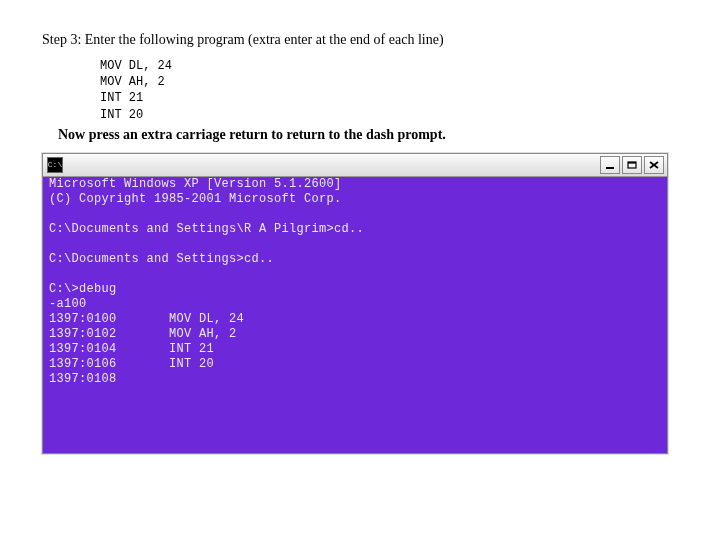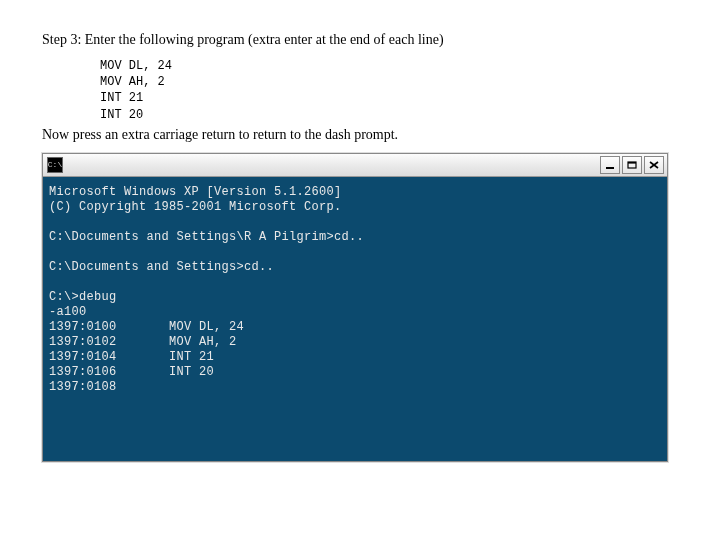--- a/index.html
+++ b/index.html
@@ -23,21 +23,22 @@
     text-align: right;
   }
   .code-block {
     font-family: "Courier New", monospace;
     font-size: 12px;
     white-space: pre;
     margin: 6px 0 4px 58px;
     line-height: 1.35;
   }
   .after-line {
-    margin: 2px 0 10px 0;
+    margin: 2px 0 10px 16px;
+    font-weight: bold;
   }
   .console-window {
     margin: 4px 0 0 0;
     border: 1px solid #888;
     width: 624px;
     background: #000;
     box-shadow: 0 0 0 1px #ddd;
   }
   .titlebar {
     height: 22px;
@@ -87,26 +88,26 @@
     font-size: 10px;
     font-weight: bold;
     color: #000;
     cursor: default;
   }
   .win-btn svg {
     width: 10px;
     height: 8px;
   }
   .console-body {
-    background: #0c4a6e;
+    background: #6d28d9;
     color: #e8e8e8;
     font-family: "Courier New", monospace;
     font-size: 12px;
     line-height: 1.25;
-    padding: 8px 6px 6px 6px;
+    padding: 0 6px 6px 6px;
     min-height: 270px;
     white-space: pre;
     letter-spacing: 0.3px;
   }
 </style>
 </head>
 <body>
 
 <div class="page">
 

